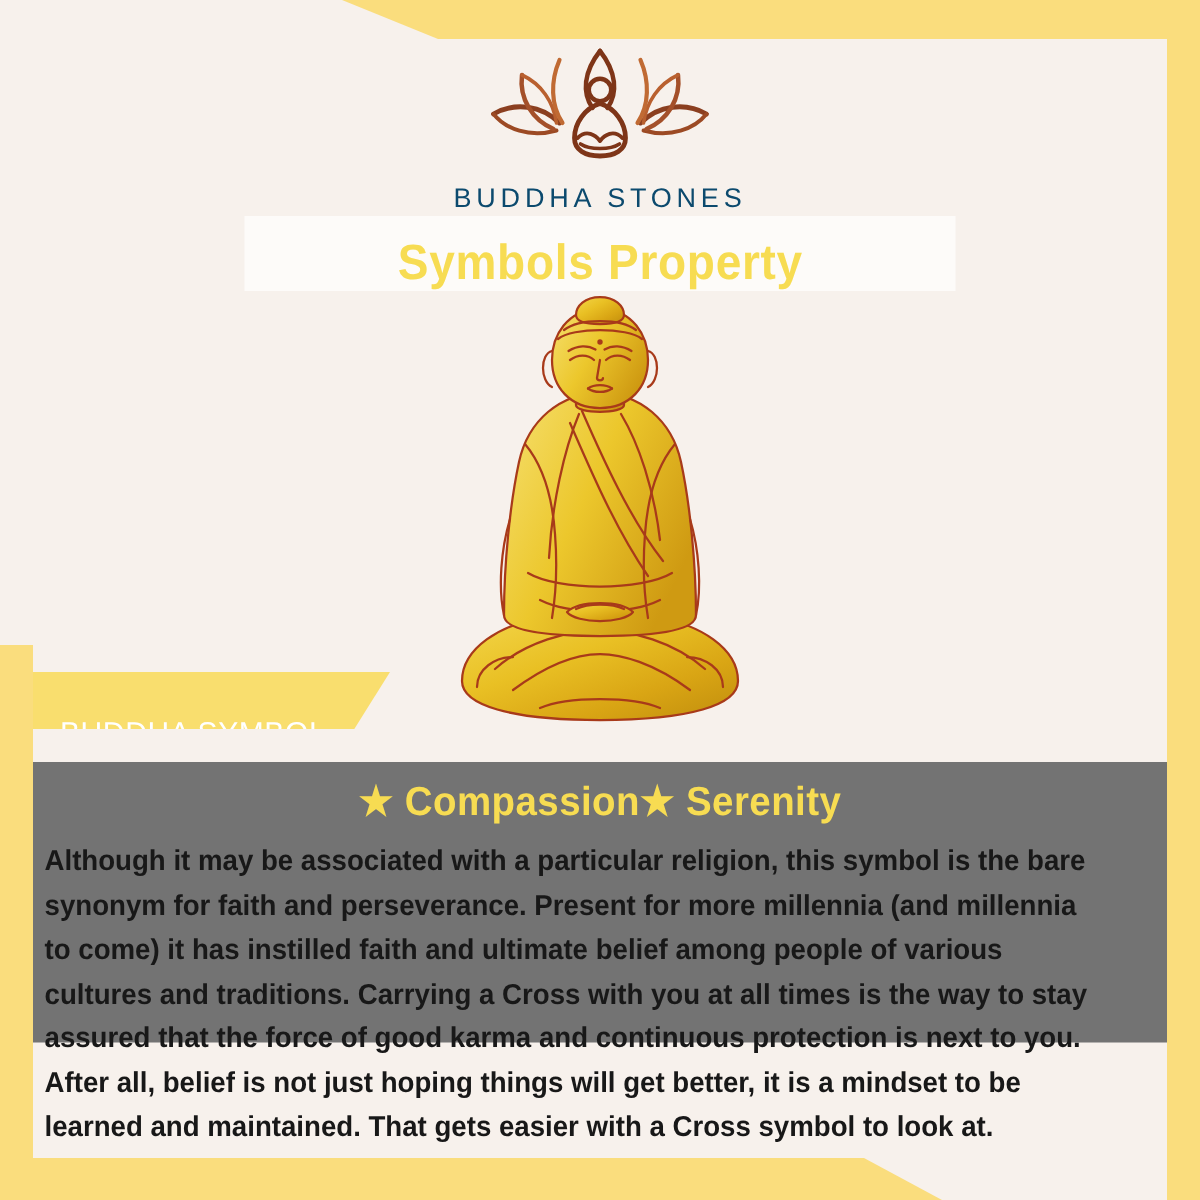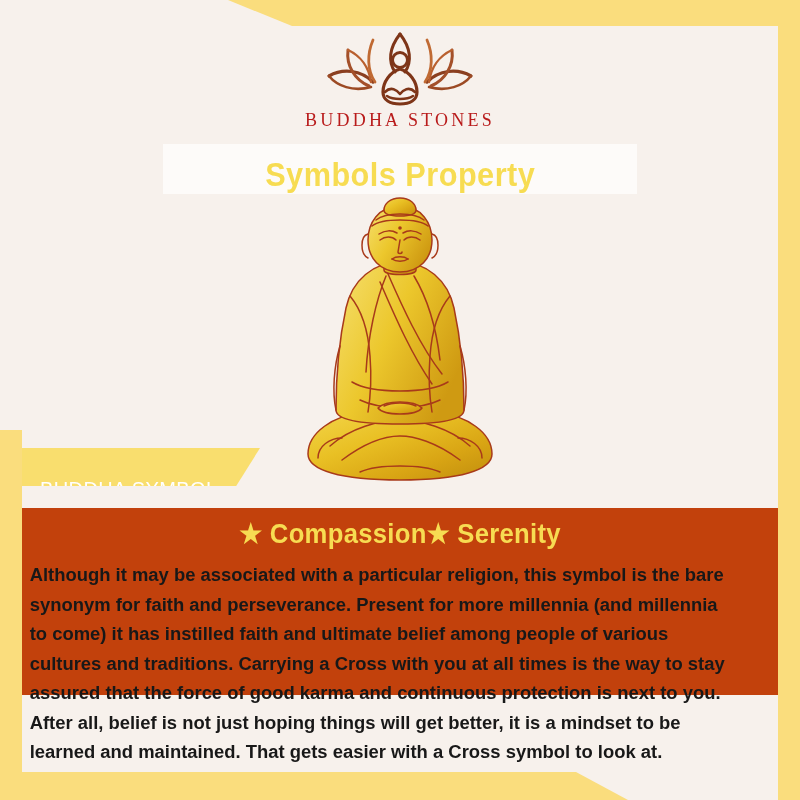--- a/index.html
+++ b/index.html
@@ -77,25 +77,25 @@
     align-items: center;
     justify-content: flex-start;
     z-index: 2;
   }
   .logo-mark {
     width: 170px;
     height: 78px;
     margin-top: 4px;
   }
   .logo-wordmark {
-    margin-top: 2px;
-    font-family: Liberation Serif, serif;
+    margin-top: 14px;
+    font-family: Liberation Sans, sans-serif;
     font-size: 18px;
     letter-spacing: 3.2px;
-    color: #b91c1c;
+    color: #0c4a6e;
     white-space: nowrap;
   }
 
   
   .title-banner {
     position: absolute;
     top: 144px;
     left: 163px;
     width: 474px;
     height: 50px;
@@ -152,21 +152,21 @@
     margin-top: 44px;
   }
 
   
   .content-panel {
     position: absolute;
     top: 508px;
     left: 22px;
     width: 756px;
     height: 187px;
-    background: #c2410c;
+    background: #737373;
     z-index: 2;
   }
 
   .subhead {
     margin: 0;
     padding-top: 10px;
     text-align: center;
     font-family: "Liberation Sans Narrow", "Liberation Sans", sans-serif;
     font-size: 27px;
     font-weight: bold;

